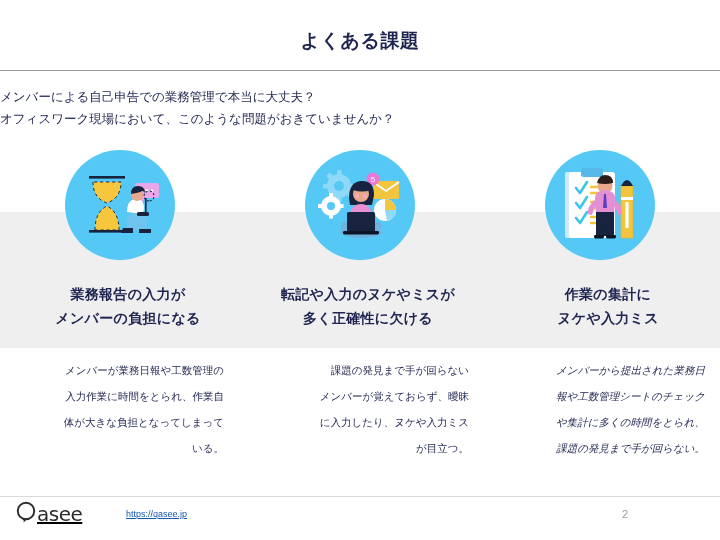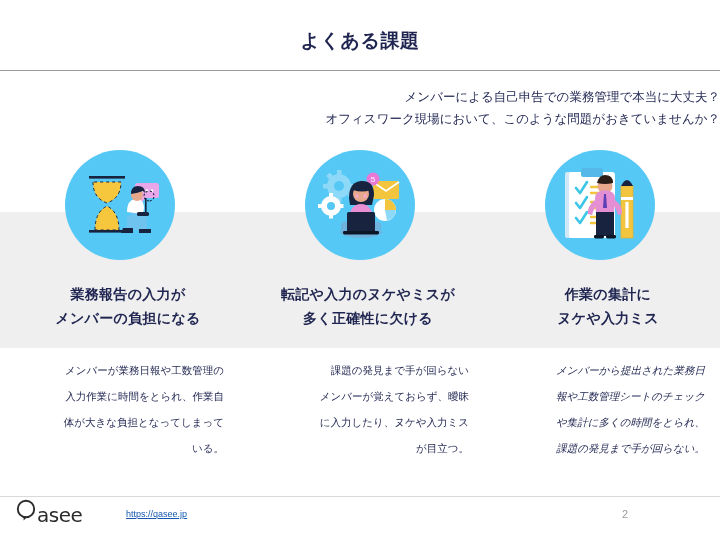--- a/index.html
+++ b/index.html
@@ -50,21 +50,21 @@
     width: 720px;
     height: 1px;
     background: #9a9a9a;
   }
 
   .subtitle {
     position: absolute;
     left: 0;
     top: 86px;
     width: 720px;
-    text-align: right;
+    text-align: left;
     color: #1f2550;
     font-size: 12.5px;
     line-height: 22px;
   }
   .subtitle div { white-space: nowrap; }
 
   
   .cols {
     position: absolute;
     left: 0;
@@ -122,22 +122,23 @@
     top: 496px;
     width: 720px;
     height: 1px;
     background: #d9d9d9;
   }
   .logo {
     position: absolute;
     left: 16px;
     top: 503px;
     display: flex;
-    align-items: flex-end;
+    align-items: center;
     height: 22px;
+    text-decoration: underline;
   }
   .logo-mark { display: block; }
   .logo-word {
     font-size: 20px;
     color: #2b2b2b;
     letter-spacing: -0.5px;
     line-height: 1;
     margin-left: 1px;
     font-family: "DejaVu Sans", sans-serif;
   }

